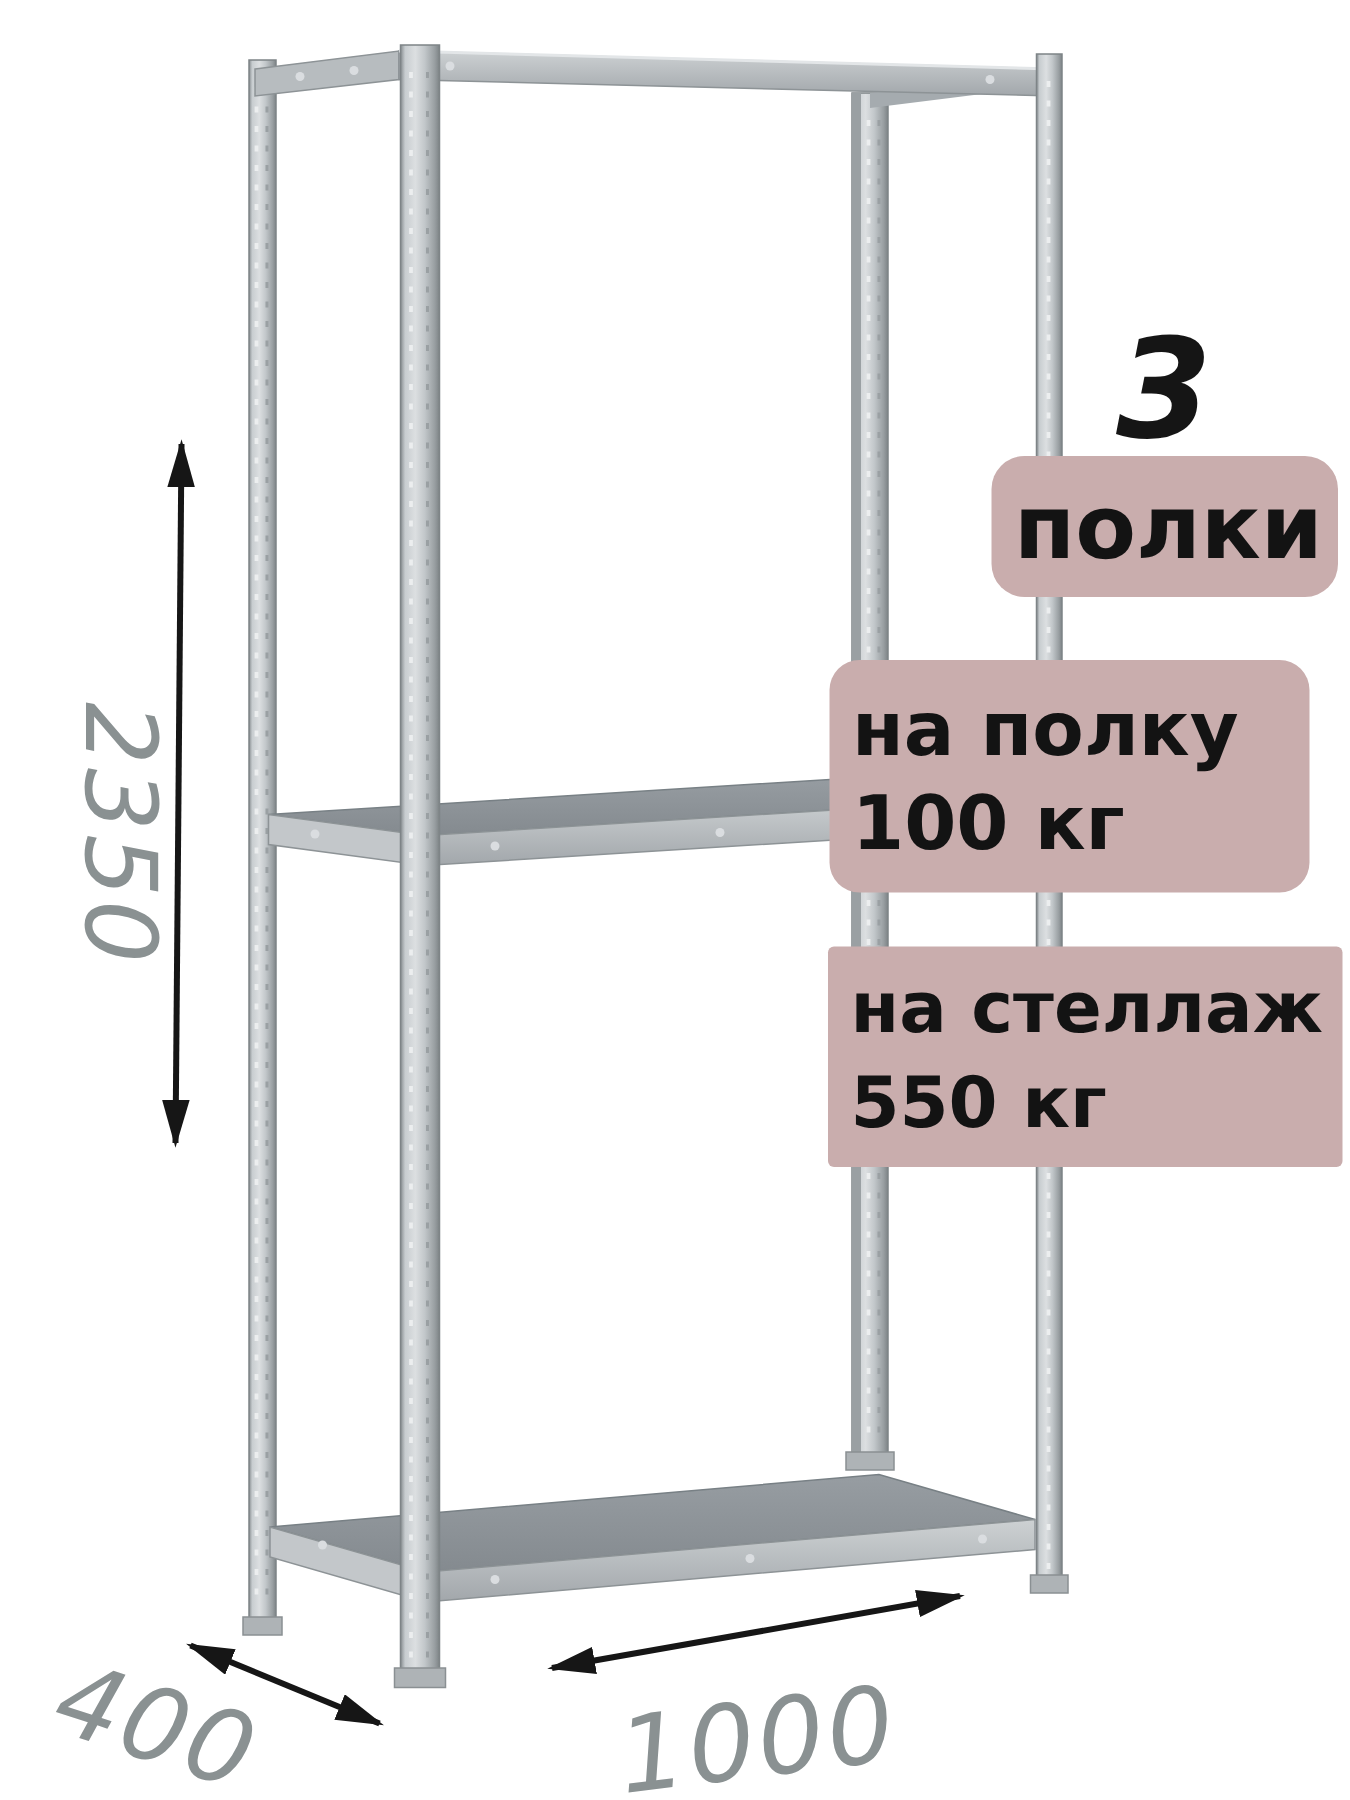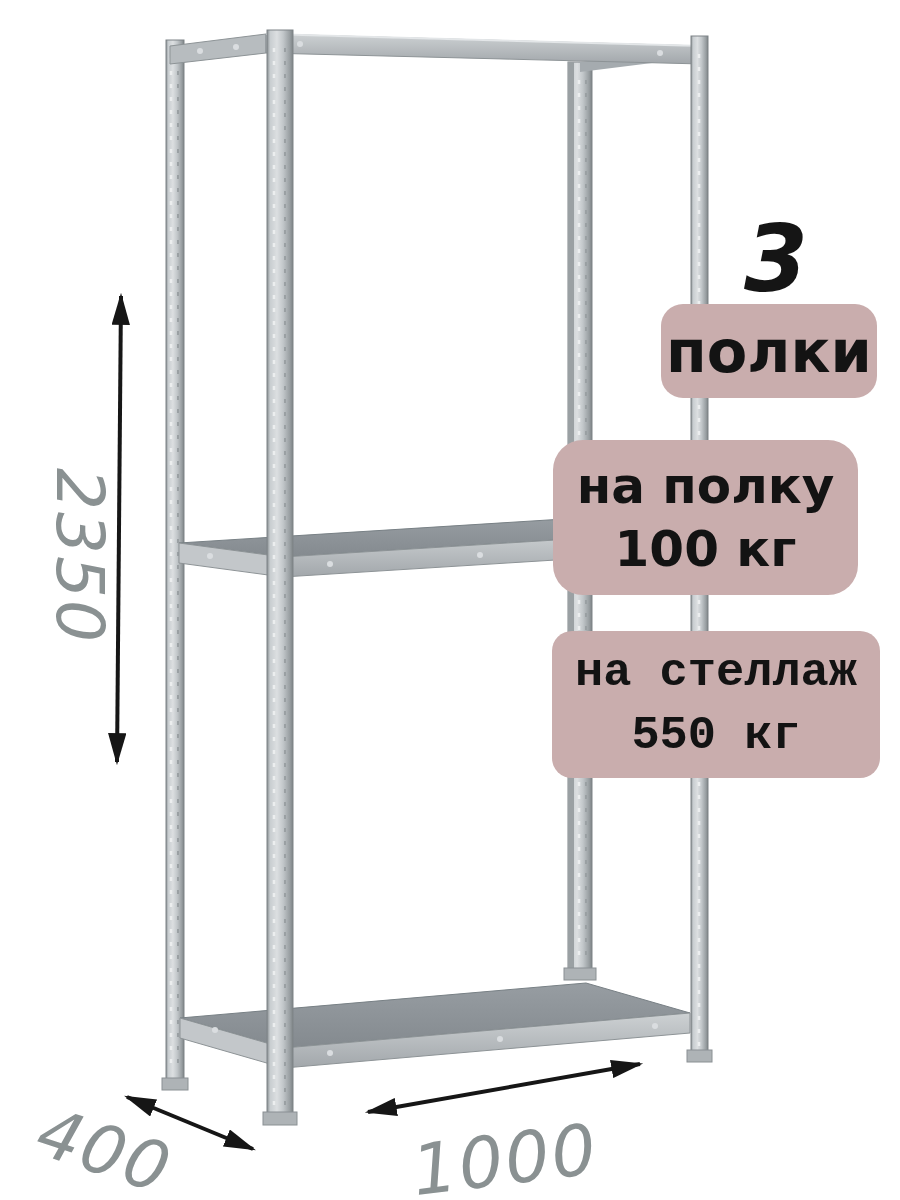--- a/index.html
+++ b/index.html
@@ -8,26 +8,27 @@
     font-family:"DejaVu Sans", sans-serif;
   }
   #rack-svg{position:absolute;left:0;top:0;width:900px;height:1200px;}
   .count-number{
     position:absolute;left:726px;top:212px;width:100px;height:100px;
     font-size:92px;font-weight:bold;font-style:italic;line-height:96px;
     color:#151515;text-align:center;
   }
   .badge{
     position:absolute;background:#c9adad;color:#131313;font-weight:bold;
-    text-align:center;display:flex;flex-direction:column;justify-content:center;
+    display:flex;flex-direction:column;justify-content:center;
     font-family:"DejaVu Sans", sans-serif;
+    padding-left:15px;
   }
   #badge-shelves{left:661px;top:304px;width:216px;height:94px;border-radius:22px;font-size:59px;}
-  #badge-per-shelf{left:553px;top:440px;width:305px;height:155px;border-radius:30px;font-size:50px;line-height:1.26;}
-  #badge-per-rack{left:552px;top:631px;width:328px;height:147px;border-radius:20px;font-size:47px;line-height:1.32;font-family:Liberation Mono, monospace;}
+  #badge-per-shelf{left:553px;top:440px;width:305px;height:155px;border-radius:20px;font-size:50px;line-height:1.26;}
+  #badge-per-rack{left:552px;top:631px;width:328px;height:147px;border-radius:4px;font-size:47px;line-height:1.32;}
   .badge div{width:100%;}
 </style>
 </head>
 <body>
 
 <div id="stage">
 
   <svg id="rack-svg" viewBox="0 0 900 1200" xmlns="http://www.w3.org/2000/svg">
     <defs>
       <linearGradient id="postGrad" x1="0" y1="0" x2="1" y2="0">

